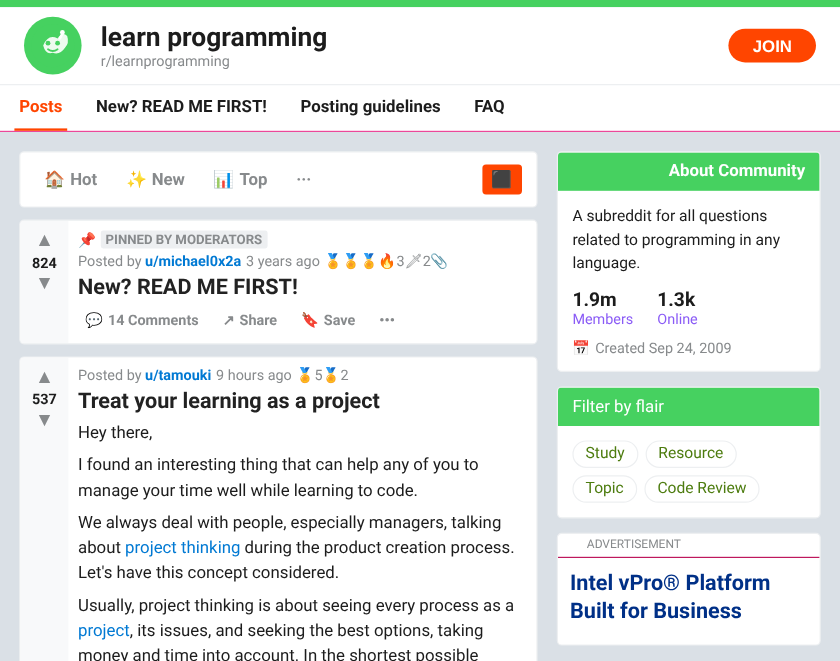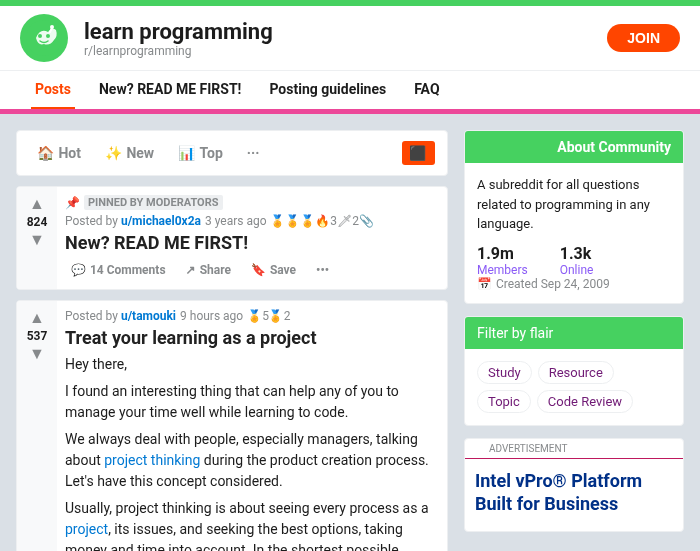--- a/index.html
+++ b/index.html
@@ -8,21 +8,21 @@
     .top-bar { height: 6px; background: #46d160; }
 
     .header { background: white; padding: 8px 20px; display: flex; align-items: center; gap: 16px; border-bottom: 1px solid #edeff1; }
     .header-logo { width: 48px; height: 48px; border-radius: 50%; background: #46d160; display: flex; align-items: center; justify-content: center; overflow: hidden; }
     .header-logo svg { width: 36px; height: 36px; }
     .header-info { flex: 1; }
     .header-title { font-size: 22px; font-weight: 700; color: #1c1c1c; }
     .header-sub { font-size: 12px; color: #878a8c; }
     .join-btn { background: #ff4500; color: white; border: none; border-radius: 20px; padding: 6px 20px; font-weight: 700; font-size: 14px; cursor: pointer; }
 
-    .subnav { background: white; padding: 0 31px; display: flex; gap: 20px; border-bottom: 5px solid #ec4899; }
+    .subnav { background: white; padding: 0 12px; display: flex; gap: 20px; border-bottom: 1px solid #ec4899; }
     .subnav a { padding: 10px 4px; font-size: 14px; font-weight: 700; color: #1c1c1c; text-decoration: none; border-bottom: 2px solid transparent; }
     .subnav a.active { border-bottom: 2px solid #ff4500; color: #ff4500; }
 
     .content-wrapper { display: flex; gap: 16px; max-width: 1100px; margin: 0 auto; padding: 16px 16px; }
 
     .main-col { flex: 1; min-width: 0; }
     .sidebar-col { width: 220px; flex-shrink: 0; }
 
     
     .sort-bar { background: white; border-radius: 4px; padding: 8px 12px; display: flex; align-items: center; gap: 8px; margin-bottom: 10px; border: 1px solid #edeff1; }
@@ -44,30 +44,30 @@
     .post-body { font-size: 14px; color: #1c1c1c; line-height: 1.5; margin-bottom: 8px; }
     .post-body a { color: #0079d3; text-decoration: none; }
     .post-actions { display: flex; gap: 8px; }
     .post-action { display: flex; align-items: center; gap: 4px; padding: 4px 6px; border-radius: 2px; cursor: pointer; color: #878a8c; font-size: 12px; font-weight: 700; }
 
     
     .sidebar-card { background: white; border: 1px solid #edeff1; border-radius: 4px; margin-bottom: 12px; overflow: hidden; }
     .sidebar-header { background: #46d160; color: white; padding: 8px 12px; font-weight: 700; font-size: 14px; text-align: right; }
     .sidebar-body { padding: 12px; }
     .sidebar-body p { font-size: 13px; color: #1c1c1c; margin-bottom: 10px; line-height: 1.5; }
-    .sidebar-stats { display: flex; gap: 32px; }
+    .sidebar-stats { display: flex; gap: 20px; margin-bottom: 10px; }
     .stat-item { }
     .stat-value { font-size: 16px; font-weight: 700; color: #1c1c1c; }
     .stat-label { font-size: 12px; color: #8b5cf6; }
     .sidebar-created { font-size: 12px; color: #878a8c; display: flex; align-items: center; gap: 4px; }
 
     .filter-header { background: #46d160; color: white; padding: 8px 12px; font-weight: 400; font-size: 14px; }
     .filter-body { padding: 12px; }
     .filter-tags { display: flex; flex-wrap: wrap; gap: 6px; }
-    .filter-tag { border: 1px solid #edeff1; padding: 3px 10px; border-radius: 12px; font-size: 13px; color: #701a75; cursor: pointer; }
+    .filter-tag { border: 1px solid #edeff1; padding: 3px 10px; border-radius: 12px; font-size: 13px; color: #4d7c0f; cursor: pointer; }
 
     .ad-card { background: white; border: 1px solid #edeff1; border-radius: 4px; overflow: hidden; }
     .ad-label { font-size: 10px; color: #878a8c; padding: 4px 24px; border-bottom: 1px solid #be185d; }
     .ad-body { padding: 10px; }
     .ad-logo { width: 60px; height: 40px; background: #003087; border-radius: 3px; display: flex; align-items: center; justify-content: center; margin-bottom: 8px; }
     .ad-title { font-size: 18px; font-weight: 700; color: #003087; margin-bottom: 6px; line-height: 1.3; }
   </style>
 </head>
 <body>
 

